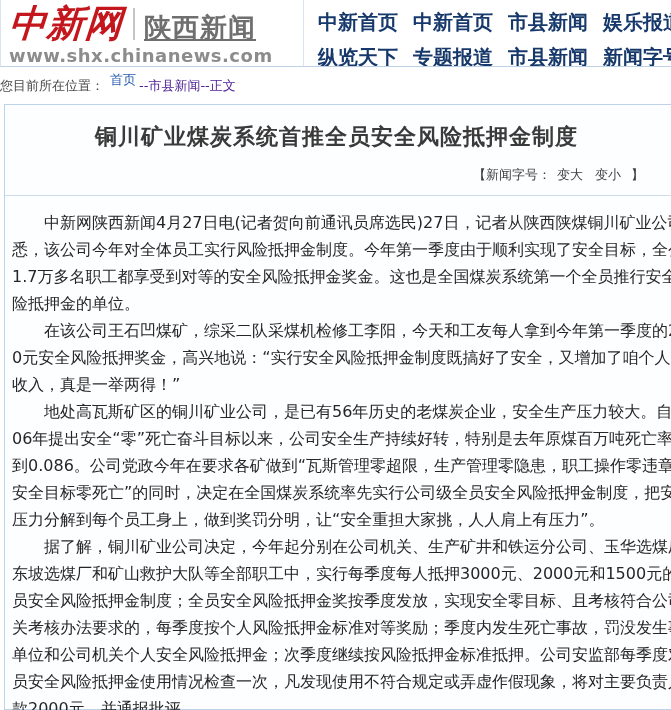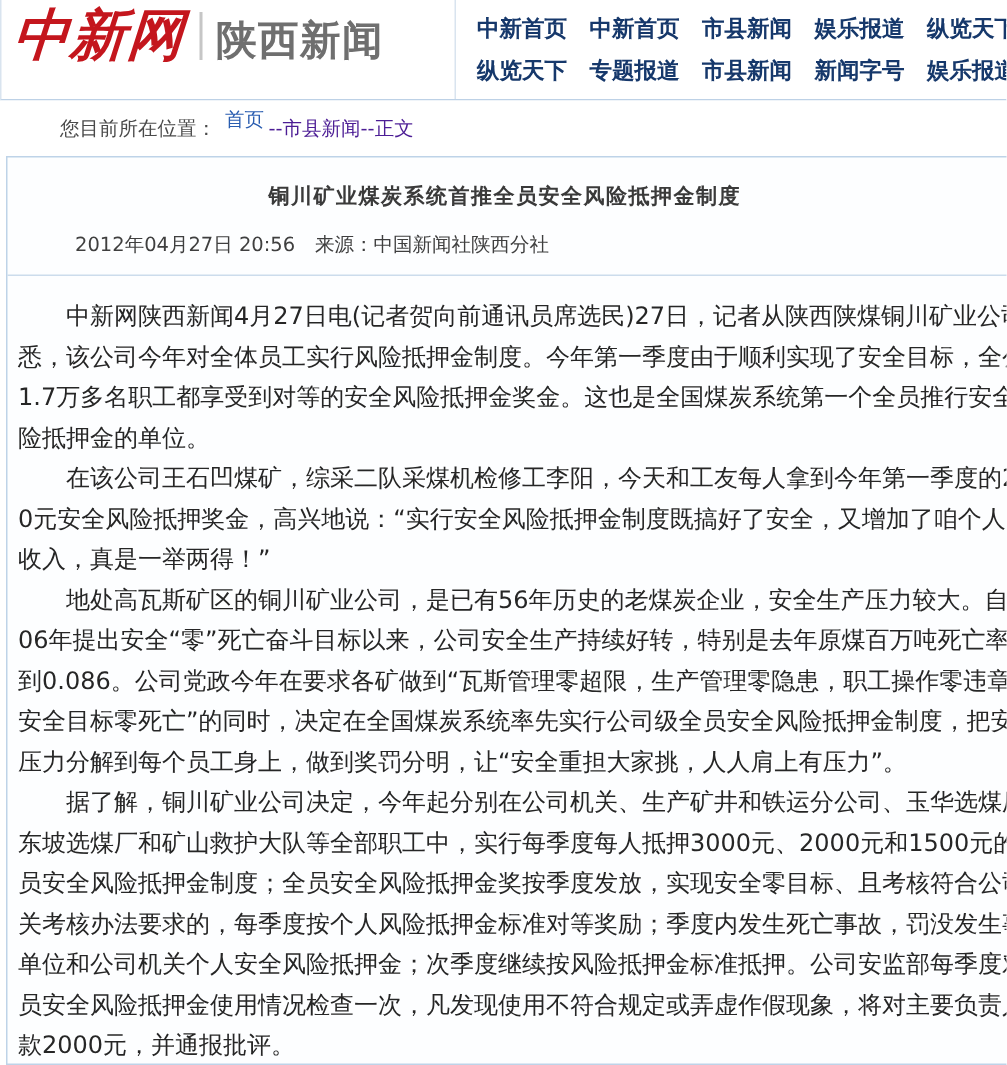--- a/index.html
+++ b/index.html
@@ -12,38 +12,38 @@
     display:flex;height:67px;box-sizing:border-box;
     border-left:1px solid #d9e4ef;border-bottom:1px solid #bdd1e6;background:#fff;
   }
   .logo-area{width:302px;box-sizing:border-box;padding:5px 0 0 8px;flex:none;}
   .logo-line{display:flex;align-items:flex-end;}
   .logo-main{
     color:#c4161d;font-size:37px;font-weight:bold;line-height:1;
     font-style:italic;transform:skewX(-4deg);letter-spacing:1px;cursor:pointer;
   }
   .logo-divider{width:2px;height:32px;background:#c6c6c6;margin:0 9px 2px 10px;}
-  .logo-sub{color:#6f6f6f;font-size:27px;font-weight:bold;line-height:1;letter-spacing:1px;margin-bottom:1px;}
+  .logo-sub{color:#6f6f6f;font-size:27px;font-weight:bold;line-height:1;letter-spacing:1px;margin-bottom:1px;text-decoration:underline;}
   .logo-url{color:#8c8c8c;font-size:18px;font-weight:bold;letter-spacing:0.5px;margin-top:3px;}
   .nav-area{flex:1;border-left:1px solid #d9e4ef;padding:9px 0 0 14px;overflow:hidden;white-space:nowrap;}
   .nav-row{margin-bottom:8px;white-space:nowrap;}
   .nav-row .nav-link{
-    color:#16386b;font-size:15px;font-weight:bold;margin-right:15px;cursor:pointer;display:inline-block;
+    color:#16386b;font-size:20px;font-weight:bold;margin-right:15px;cursor:pointer;display:inline-block;
   }
   
-  .breadcrumb{height:37px;display:flex;align-items:center;padding-left:40px;font-size:13px;color:#4a4a4a;background:#fff;}
+  .breadcrumb{height:37px;display:flex;align-items:center;font-size:13px;color:#4a4a4a;background:#fff;}
   .crumb-home{color:#2a5db0;margin:0 3px 12px 6px;cursor:pointer;}
   .crumb-rest{color:#4c1d95;}
   
   .article-box{
     margin-left:4px;width:700px;height:606px;box-sizing:border-box;
     border:1px solid #bed3e8;background:#fdfeff;
   }
   .article-title{
-    width:663px;text-align:center;font-size:14px;font-weight:bold;color:#3a3a3a;
+    width:663px;text-align:center;font-size:22px;font-weight:bold;color:#3a3a3a;
     padding:17px 0 12px 0;letter-spacing:1px;
   }
   .article-meta{position:relative;height:24px;font-size:13px;color:#3f3f3f;}
   .meta-date{position:absolute;left:45px;top:2px;}
   .meta-source{position:absolute;left:205px;top:2px;}
   .meta-fontsize{position:absolute;left:468px;top:2px;}
   .fontsize-btn{margin:0 6px;cursor:pointer;color:#3f3f3f;}
   .fontsize-btn.last{margin-right:10px;}
   .meta-divider{border-bottom:1px solid #ccdcec;margin-top:7px;}
   .article-body{padding:13px 8px 0 7px;}
@@ -55,38 +55,38 @@
 </head>
 <body>
 
 <div class="header">
   <div class="logo-area">
     <div class="logo-line">
       <span class="logo-main">中新网</span>
       <span class="logo-divider"></span>
       <span class="logo-sub">陕西新闻</span>
     </div>
+    <div class="logo-url">www.shx.chinanews.com</div>
   </div>
   <div class="nav-area">
     <div class="nav-row"><span class="nav-link">中新首页</span><span class="nav-link">中新首页</span><span class="nav-link">市县新闻</span><span class="nav-link">娱乐报道</span><span class="nav-link">纵览天下</span></div>
     <div class="nav-row"><span class="nav-link">纵览天下</span><span class="nav-link">专题报道</span><span class="nav-link">市县新闻</span><span class="nav-link">新闻字号</span><span class="nav-link">娱乐报道</span></div>
   </div>
 </div>
 
 <div class="breadcrumb">
   <span class="crumb-label">您目前所在位置：</span>
   <span class="crumb-home">首页</span>
   <span class="crumb-rest">--市县新闻--正文</span>
 </div>
 
 <div class="article-box">
   <div class="article-title">铜川矿业煤炭系统首推全员安全风险抵押金制度</div>
   <div class="article-meta">
-    <span class="meta-date">2012年04月27日 20:56</span>
-    <span class="meta-source">来源：中国新闻社陕西分社</span>
+    <span class="meta-fontsize"><span>【新闻字号：</span><span class="fontsize-btn">变大</span><span class="fontsize-btn last">变小</span><span>】</span></span>
   </div>
   <div class="meta-divider"></div>
   <div class="article-body">
       <p>中新网陕西新闻4月27日电(记者贺向前通讯员席选民)27日，记者从陕西陕煤铜川矿业公司获悉，该公司今年对全体员工实行风险抵押金制度。今年第一季度由于顺利实现了安全目标，全公司1.7万多名职工都享受到对等的安全风险抵押金奖金。这也是全国煤炭系统第一个全员推行安全风险抵押金的单位。</p>
       <p>在该公司王石凹煤矿，综采二队采煤机检修工李阳，今天和工友每人拿到今年第一季度的2000元安全风险抵押奖金，高兴地说：“实行安全风险抵押金制度既搞好了安全，又增加了咱个人的收入，真是一举两得！”</p>
       <p>地处高瓦斯矿区的铜川矿业公司，是已有56年历史的老煤炭企业，安全生产压力较大。自2006年提出安全“零”死亡奋斗目标以来，公司安全生产持续好转，特别是去年原煤百万吨死亡率达到0.086。公司党政今年在要求各矿做到“瓦斯管理零超限，生产管理零隐患，职工操作零违章，安全目标零死亡”的同时，决定在全国煤炭系统率先实行公司级全员安全风险抵押金制度，把安全压力分解到每个员工身上，做到奖罚分明，让“安全重担大家挑，人人肩上有压力”。</p>
       <p>据了解，铜川矿业公司决定，今年起分别在公司机关、生产矿井和铁运分公司、玉华选煤厂、东坡选煤厂和矿山救护大队等全部职工中，实行每季度每人抵押3000元、2000元和1500元的全员安全风险抵押金制度；全员安全风险抵押金奖按季度发放，实现安全零目标、且考核符合公司相关考核办法要求的，每季度按个人风险抵押金标准对等奖励；季度内发生死亡事故，罚没发生事故单位和公司机关个人安全风险抵押金；次季度继续按风险抵押金标准抵押。公司安监部每季度对全员安全风险抵押金使用情况检查一次，凡发现使用不符合规定或弄虚作假现象，将对主要负责人罚款2000元，并通报批评。</p>
     </div>
 </div>
 

